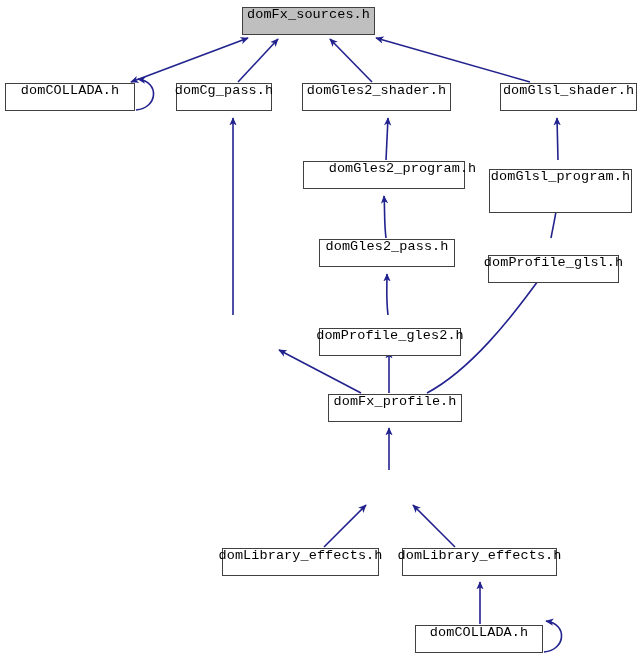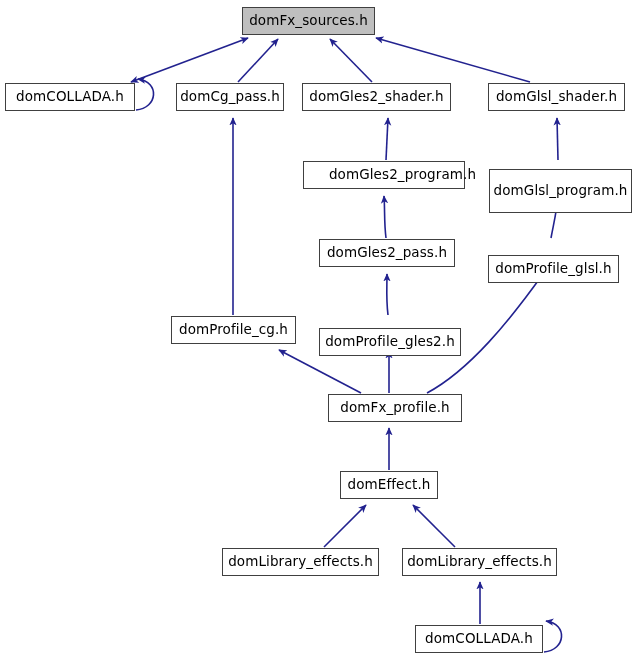--- a/index.html
+++ b/index.html
@@ -24,25 +24,26 @@
   }
   .graph-node {
     position: absolute;
     box-sizing: border-box;
     border: 1px solid #404040;
     background: #ffffff;
     color: #000000;
     font-size: 13.5px;
     line-height: 1;
     display: flex;
-    align-items: center;
+    align-items: flex-start;
     justify-content: center;
     white-space: nowrap;
     letter-spacing: 0.1px;
     z-index: 2;
+    font-family: Liberation Mono, monospace;
   }
   .graph-node.highlight {
     background: #bfbfbf;
   }
 </style>
 </head>
 <body>
 
 <div id="graph-canvas">
 
@@ -117,63 +118,57 @@
   </svg>
 
   <div class="graph-node highlight" style="left:242px; top:7px; width:133px; height:28px;">
     <span>domFx_sources.h</span>
   </div>
 
   <div class="graph-node" style="left:5px; top:83px; width:130px; height:28px;">
     <span>domCOLLADA.h</span>
   </div>
 
-  <div class="graph-node" style="left:176px; top:83px; width:108px; height:28px;">
+  <div class="graph-node" style="left:176px; top:83px; width:96px; height:28px;">
     <span>domCg_pass.h</span>
   </div>
 
   <div class="graph-node" style="left:302px; top:83px; width:149px; height:28px;">
     <span>domGles2_shader.h</span>
   </div>
 
-  <div class="graph-node" style="left:488px; top:83px; width:137px; height:28px;">
+  <div class="graph-node" style="left:500px; top:83px; width:137px; height:28px;">
     <span>domGlsl_shader.h</span>
   </div>
 
   <div class="graph-node" style="left:303px; top:161px; width:162px; height:28px;padding-left:37px;">
     <span>domGles2_program.h</span>
   </div>
 
   <div class="graph-node" style="left:489px; top:161px; width:143px; height:44px;margin-top:8px;">
     <span>domGlsl_program.h</span>
   </div>
 
   <div class="graph-node" style="left:319px; top:239px; width:136px; height:28px;">
     <span>domGles2_pass.h</span>
   </div>
 
   <div class="graph-node" style="left:488px; top:239px; width:131px; height:28px;margin-top:16px;">
     <span>domProfile_glsl.h</span>
   </div>
 
-  <div class="graph-node" style="left:171px; top:316px; width:125px; height:28px;">
-    <span>domProfile_cg.h</span>
-  </div>
 
   <div class="graph-node" style="left:319px; top:328px; width:142px; height:28px;">
     <span>domProfile_gles2.h</span>
   </div>
 
   <div class="graph-node" style="left:328px; top:394px; width:134px; height:28px;">
     <span>domFx_profile.h</span>
   </div>
 
-  <div class="graph-node" style="left:340px; top:471px; width:98px; height:28px;">
-    <span>domEffect.h</span>
-  </div>
 
   <div class="graph-node" style="left:222px; top:548px; width:157px; height:28px;">
     <span>domLibrary_effects.h</span>
   </div>
 
   <div class="graph-node" style="left:402px; top:548px; width:155px; height:28px;">
     <span>domLibrary_effects.h</span>
   </div>
 
   <div class="graph-node" style="left:415px; top:625px; width:128px; height:28px;">

